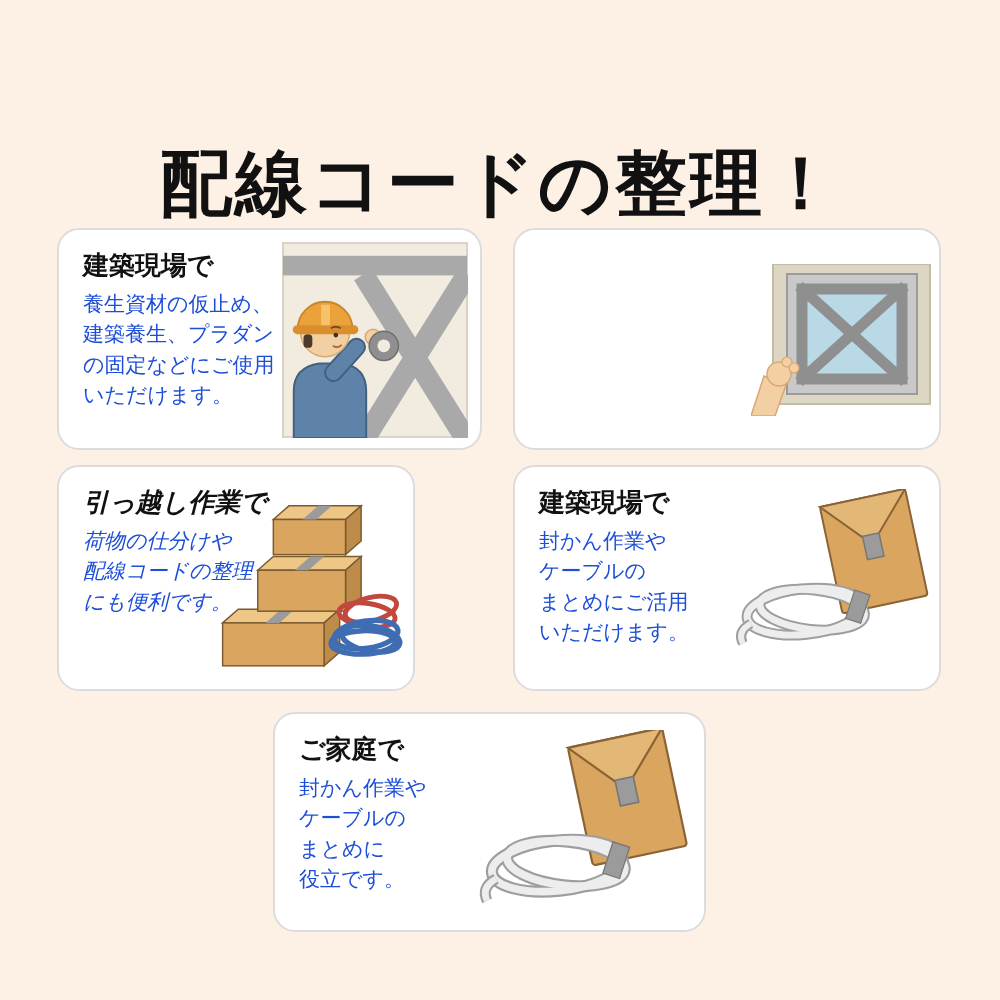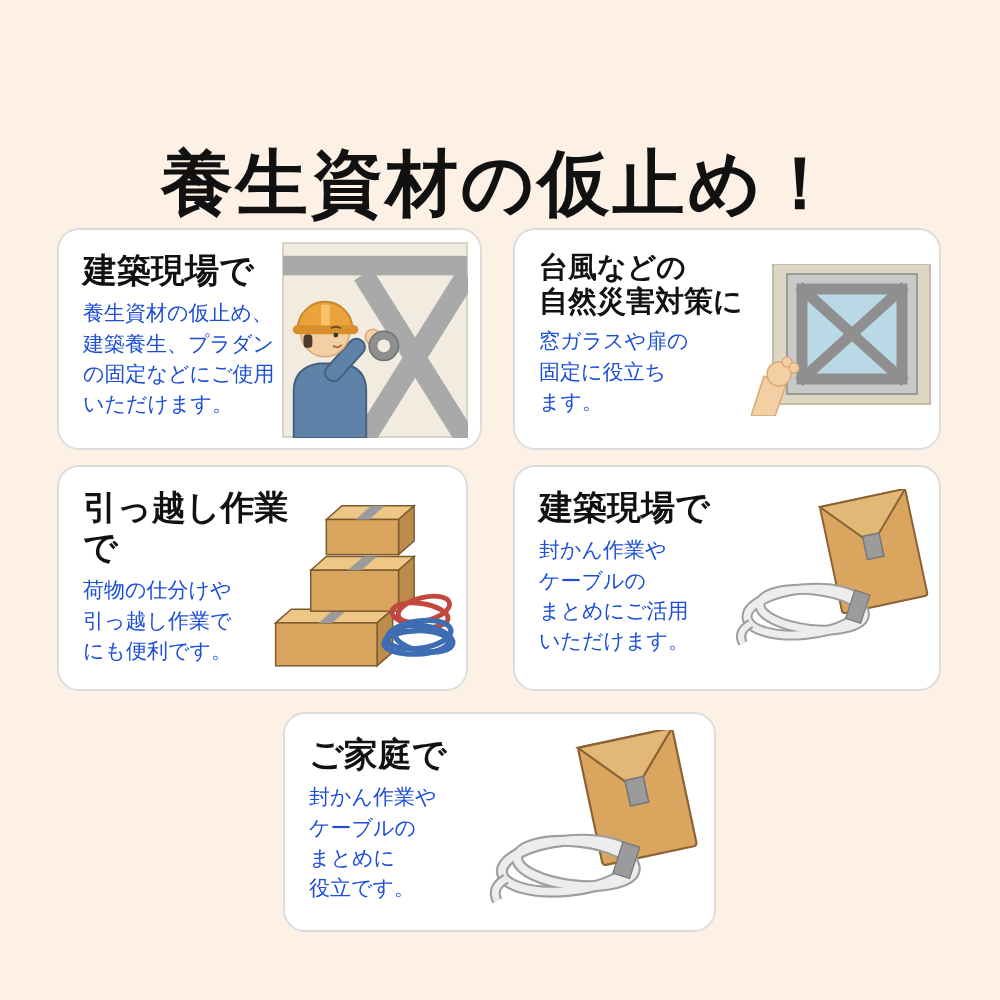--- a/index.html
+++ b/index.html
@@ -8,58 +8,58 @@
   .page-title{
     position:absolute;top:88px;left:0;width:100%;
     text-align:center;font-size:72px;font-weight:800;color:#111;
     letter-spacing:3px;white-space:pre-line;
   }
   .card{
     position:absolute;background:#ffffff;border:2px solid #dcdcdc;
     border-radius:22px;box-sizing:border-box;padding:20px 18px 16px 24px;
   }
   .card-heading{
-    font-size:34px;font-weight:800;color:#111;line-height:1.18;
+    font-size:26px;font-weight:800;color:#111;line-height:1.18;
     white-space:pre-line;margin:0 0 8px 0;
   }
   .card-heading.small{font-size:29px;}
   .card-body{
     font-size:21px;color:#1d4ed8;line-height:1.45;white-space:pre-line;margin:0;
   }
   .card-text{position:relative;z-index:2;}
   .illo{position:absolute;z-index:1;}
   .illo svg{display:block;width:100%;height:100%;}
 
   
   #card-construction{left:57px;top:228px;width:425px;height:222px;}
   #card-construction .card-text{width:206px;}
   #card-construction .illo{right:12px;top:12px;width:186px;height:196px;}
 
   #card-typhoon{left:513px;top:228px;width:428px;height:222px;}
   #card-typhoon .card-text{width:232px;}
   #card-typhoon .illo{right:8px;top:34px;width:180px;height:152px;}
 
-  #card-moving{left:57px;top:465px;width:411px;height:226px;}
+  #card-moving{left:57px;top:465px;width:358px;height:226px;font-style:italic;}
   #card-moving .card-text{width:216px;}
   #card-moving .illo{right:6px;top:16px;width:200px;height:192px;}
 
   #card-office{left:513px;top:465px;width:428px;height:226px;}
   #card-office .card-text{width:208px;}
   #card-office .illo{right:6px;top:22px;width:208px;height:172px;}
 
-  #card-home{left:283px;top:712px;width:433px;height:220px;}
+  #card-home{left:273px;top:712px;width:433px;height:220px;}
   #card-home .card-text{width:168px;}
   #card-home .illo{right:8px;top:16px;width:236px;height:186px;}
 </style>
 </head>
 <body>
 
 <div class="page">
 
-  <h1 class="page-title">養生資材の仮止め！</h1>
+  <h1 class="page-title">配線コードの整理！</h1>
 
   <section class="card" id="card-construction">
     <div class="card-text">
       <h2 class="card-heading">建築現場で</h2>
       <p class="card-body">養生資材の仮止め、
 建築養生、プラダン
 の固定などにご使用
 いただけます。</p>
     </div>
     <div class="illo">
@@ -83,27 +83,20 @@
           <rect x="40" y="64" width="9" height="21" fill="#f6c36b"></rect>
           <circle cx="55" cy="95" r="2.4" fill="#333"></circle>
           <path d="M50 88 Q55 85 60 88" stroke="#6b4a2e" stroke-width="2" fill="none"></path>
           <path d="M52 106 Q57 109 61 105" stroke="#b06a3a" stroke-width="2" fill="none"></path>
         </g>
       </svg>
     </div>
   </section>
 
   <section class="card" id="card-typhoon">
-    <div class="card-text">
-      <h2 class="card-heading small">台風などの
-自然災害対策に</h2>
-      <p class="card-body">窓ガラスや扉の
-固定に役立ち
-ます。</p>
-    </div>
     <div class="illo">
       <svg viewBox="0 0 180 152">
         <rect x="22" y="0" width="157" height="140" fill="#ddd6c3" stroke="#c3bca6" stroke-width="2"></rect>
         <rect x="36" y="10" width="130" height="120" fill="#c9c9c9" stroke="#9b9b9b" stroke-width="2"></rect>
         <rect x="46" y="20" width="110" height="100" fill="#b9d9e6"></rect>
         <g stroke="#8f8f8f" stroke-width="11" fill="none">
           <rect x="51" y="25" width="100" height="90"></rect>
           <line x1="48" y1="22" x2="154" y2="118"></line>
           <line x1="154" y1="22" x2="48" y2="118"></line>
         </g>
@@ -114,21 +107,21 @@
           <circle cx="43" cy="104" r="5" fill="#f3cfa4" stroke="#d9a873" stroke-width="1.2"></circle>
         </g>
       </svg>
     </div>
   </section>
 
   <section class="card" id="card-moving">
     <div class="card-text">
       <h2 class="card-heading">引っ越し作業で</h2>
       <p class="card-body">荷物の仕分けや
-引っ越し作業で
+配線コードの整理
 にも便利です。</p>
     </div>
     <div class="illo">
       <svg viewBox="0 0 205 190">
         <g stroke="#7a5a2f" stroke-width="1.5">
 
           <polygon points="16,140 32,126 136,126 120,140" fill="#eec685"></polygon>
           <polygon points="120,140 136,126 136,170 120,184" fill="#bd8c4b"></polygon>
           <rect x="16" y="140" width="104" height="44" fill="#d9a55f"></rect>
           <polygon points="60,140 74,140 90,126 76,126" fill="#9b9b9b" stroke="none"></polygon>

